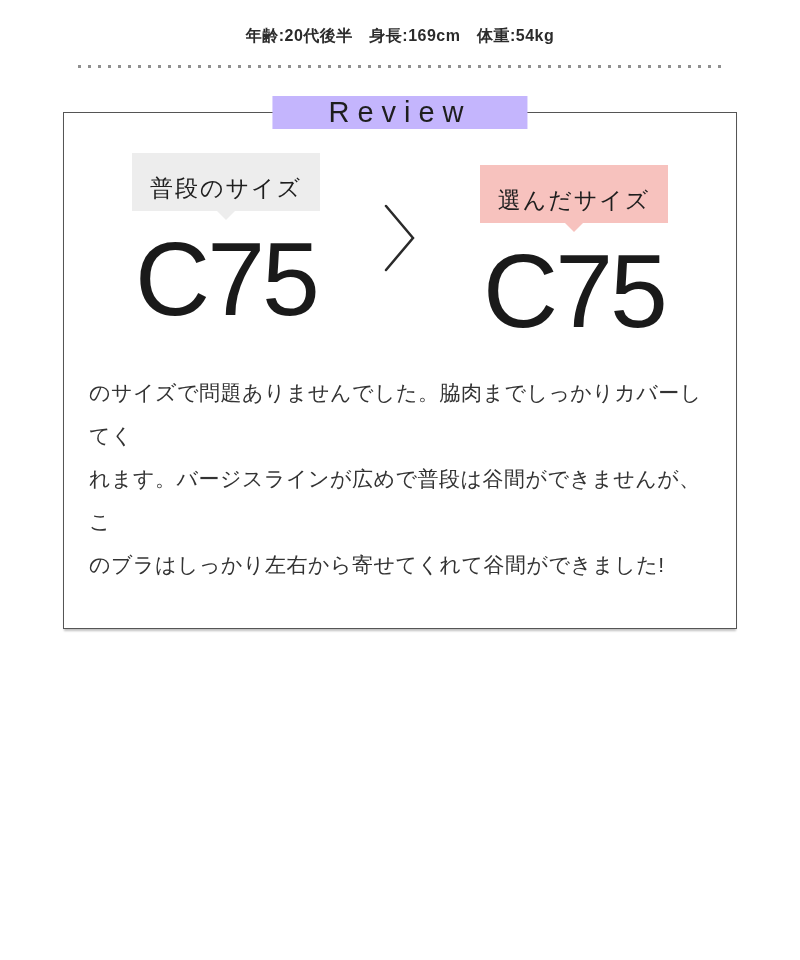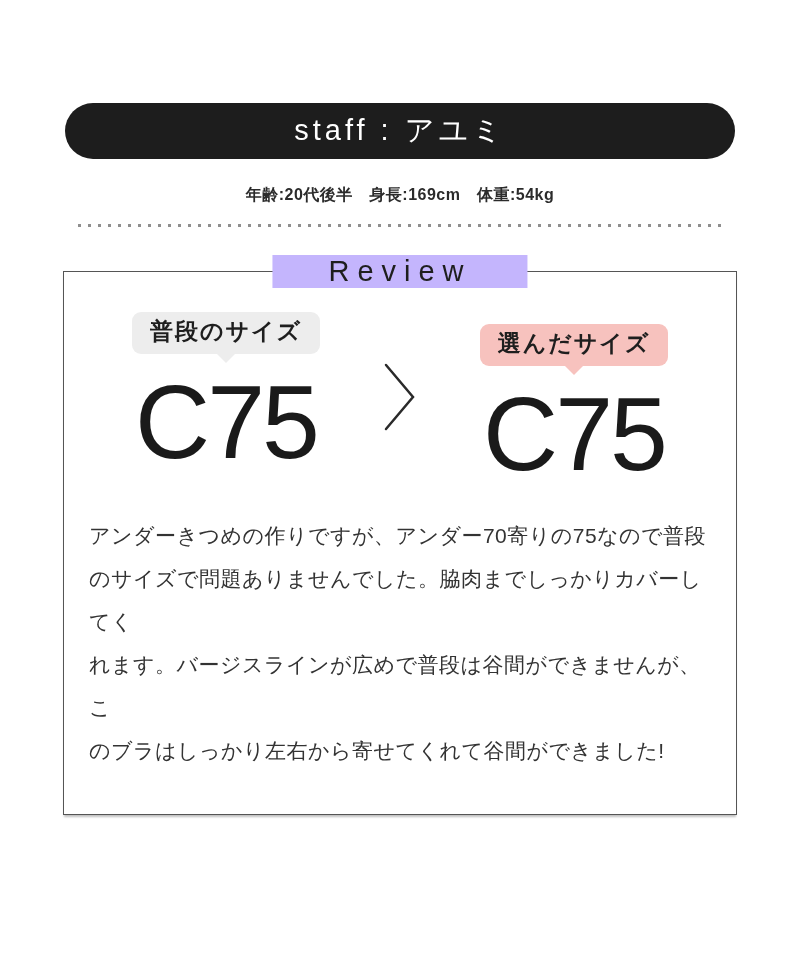--- a/index.html
+++ b/index.html
@@ -56,24 +56,23 @@
     background:#c4b5fd;padding:0 56px;
     font-size:29px;letter-spacing:8px;color:#1e1e1e;
     white-space:nowrap;
   }
   .sizes-row{
     display:flex;justify-content:center;align-items:flex-start;gap:42px;
   }
   .size-col{width:230px;text-align:center;}
   .size-tag{
     display:inline-block;position:relative;
-    font-size:23px;font-weight:bold;letter-spacing:2px;
+    font-size:23px;font-weight:normal;letter-spacing:2px;
     color:var(--tag-text);
-    padding:4px 18px 7px;
-    border-radius:9px;
+    padding:20px 18px 7px;
   }
   .tag-usual{background:var(--usual-tag-bg);}
   .tag-chosen{background:var(--chosen-tag-bg);margin-top:12px;}
   .size-tag::after{
     content:"";position:absolute;left:50%;bottom:-9px;transform:translateX(-50%);
     width:0;height:0;
     border-left:10px solid transparent;border-right:10px solid transparent;
     border-top:10px solid var(--usual-tag-bg);
   }
   .tag-chosen::after{border-top-color:var(--chosen-tag-bg);}
@@ -88,23 +87,20 @@
     font-size:21px;line-height:43px;
     color:var(--review-text);letter-spacing:0.5px;
     text-align:left;
   }
 </style>
 </head>
 <body>
 
 <div class="page">
 
-  <div class="staff-pill">
-    <span>staff : アユミ</span>
-  </div>
 
   <div class="stats">
     <div>年齢:20代後半　身長:169cm　体重:54kg</div>
   </div>
 
   <div class="dotted-divider"></div>
 
 
   <section class="review-box">
     <div class="review-title">Review</div>
@@ -119,20 +115,19 @@
         <polyline points="3,3 30,35 3,67" fill="none" stroke="#2a2a2a" stroke-width="2.5" stroke-linecap="round" stroke-linejoin="miter"></polyline>
       </svg>
 
       <div class="size-col">
         <span class="size-tag tag-chosen">選んだサイズ</span>
         <div class="size-value">C75</div>
       </div>
     </div>
 
     <div class="review-text">
-      <div>アンダーきつめの作りですが、アンダー70寄りの75なので普段</div>
       <div>のサイズで問題ありませんでした。脇肉までしっかりカバーしてく</div>
       <div>れます。バージスラインが広めで普段は谷間ができませんが、こ</div>
       <div>のブラはしっかり左右から寄せてくれて谷間ができました!</div>
     </div>
   </section>
 
 </div>
 
 </body></html>

